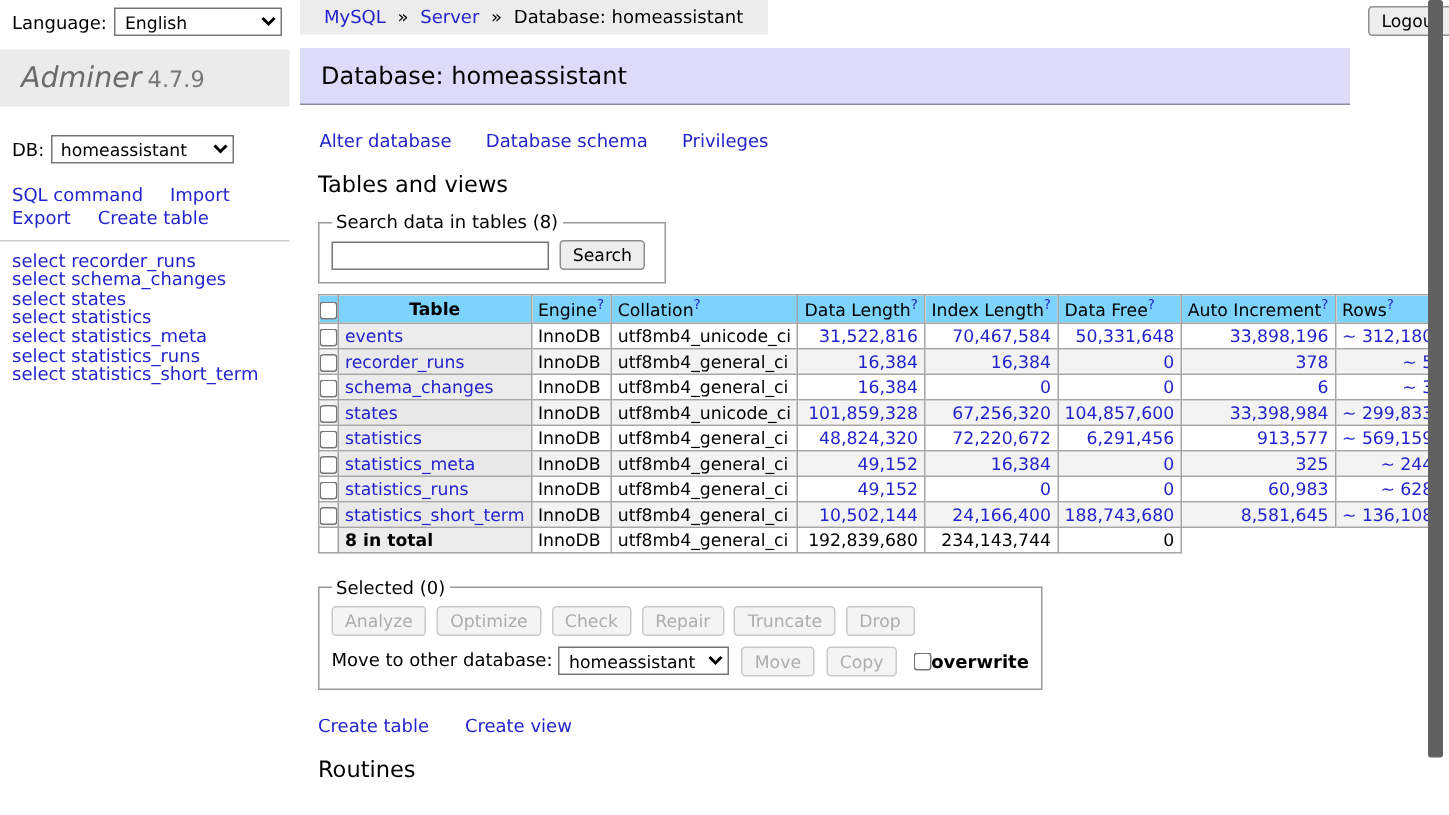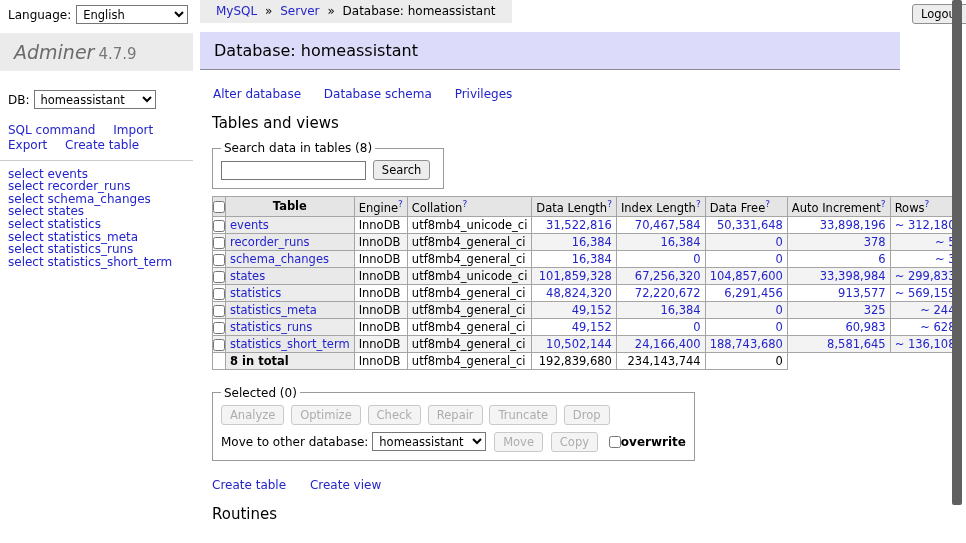--- a/index.html
+++ b/index.html
@@ -65,21 +65,21 @@
     width:145px; height:19px; border:1px solid #767676; padding:1px 3px;
     font-family:inherit; font-size:11.5px; vertical-align:middle;
   }
   .search-fieldset button { margin-left:3px; vertical-align:middle; }
 
   
   table { border-collapse:collapse; margin:7px 0 0 12px; table-layout:fixed; }
   td,th { border:1px solid #a5a5a5; padding:1px 4px; height:16px;
           font-size:11.5px; font-weight:normal; text-align:left;
           overflow:hidden; white-space:nowrap; }
-  thead td, thead th { background:#e5e5e5;margin-left:39px; }
+  thead td, thead th { background:#7dd3fc;margin-left:39px; }
   thead th { font-weight:bold; text-align:center; }
   tbody th { background:#ececec; }
   tr.alt td { background:#f3f3f3; }
   tr.alt th { background:#e9e9e9; }
   td.chk, th.chk { width:20px; text-align:center; padding:0; }
   col.c-name { width:122px; } col.c-engine { width:46px; } col.c-coll { width:97px; }
   col.c-dlen { width:68px; } col.c-ilen { width:71px; } col.c-free { width:64px; }
   col.c-auto { width:81px; } col.c-rows { width:60px; }
   td.num { text-align:right; }
   td.num a { display:block; text-align:right; }
@@ -124,21 +124,20 @@
     </div>
     <div>
       <a href="#">Export</a>
       <a href="#">Create table</a>
     </div>
   </div>
 
   <hr>
 
   <div class="table-links">
-    <a href="#">select events</a>
     <a href="#">select recorder_runs</a>
     <a href="#">select schema_changes</a>
     <a href="#">select states</a>
     <a href="#">select statistics</a>
     <a href="#">select statistics_meta</a>
     <a href="#">select statistics_runs</a>
     <a href="#">select statistics_short_term</a>
   </div>
 </div>
 

